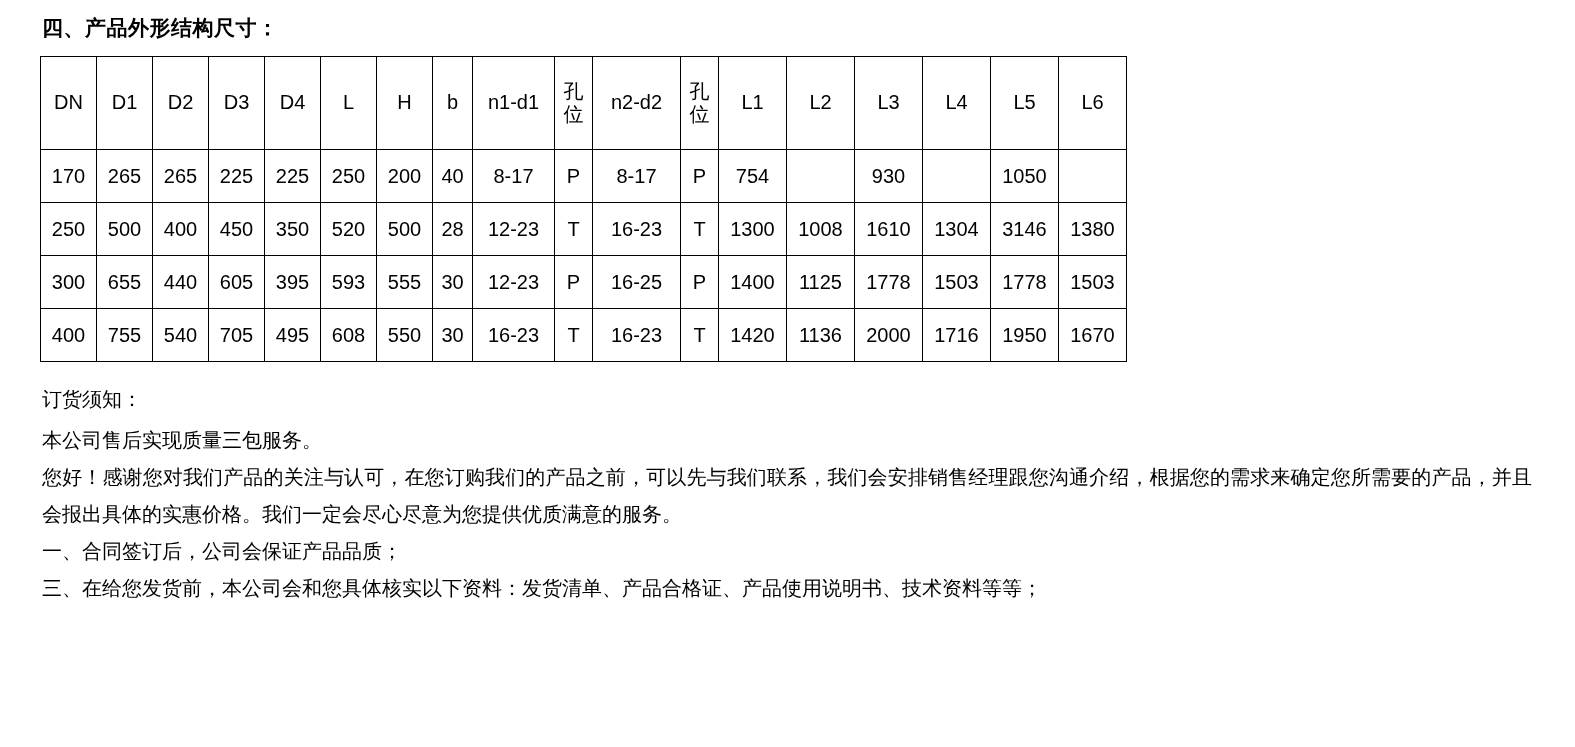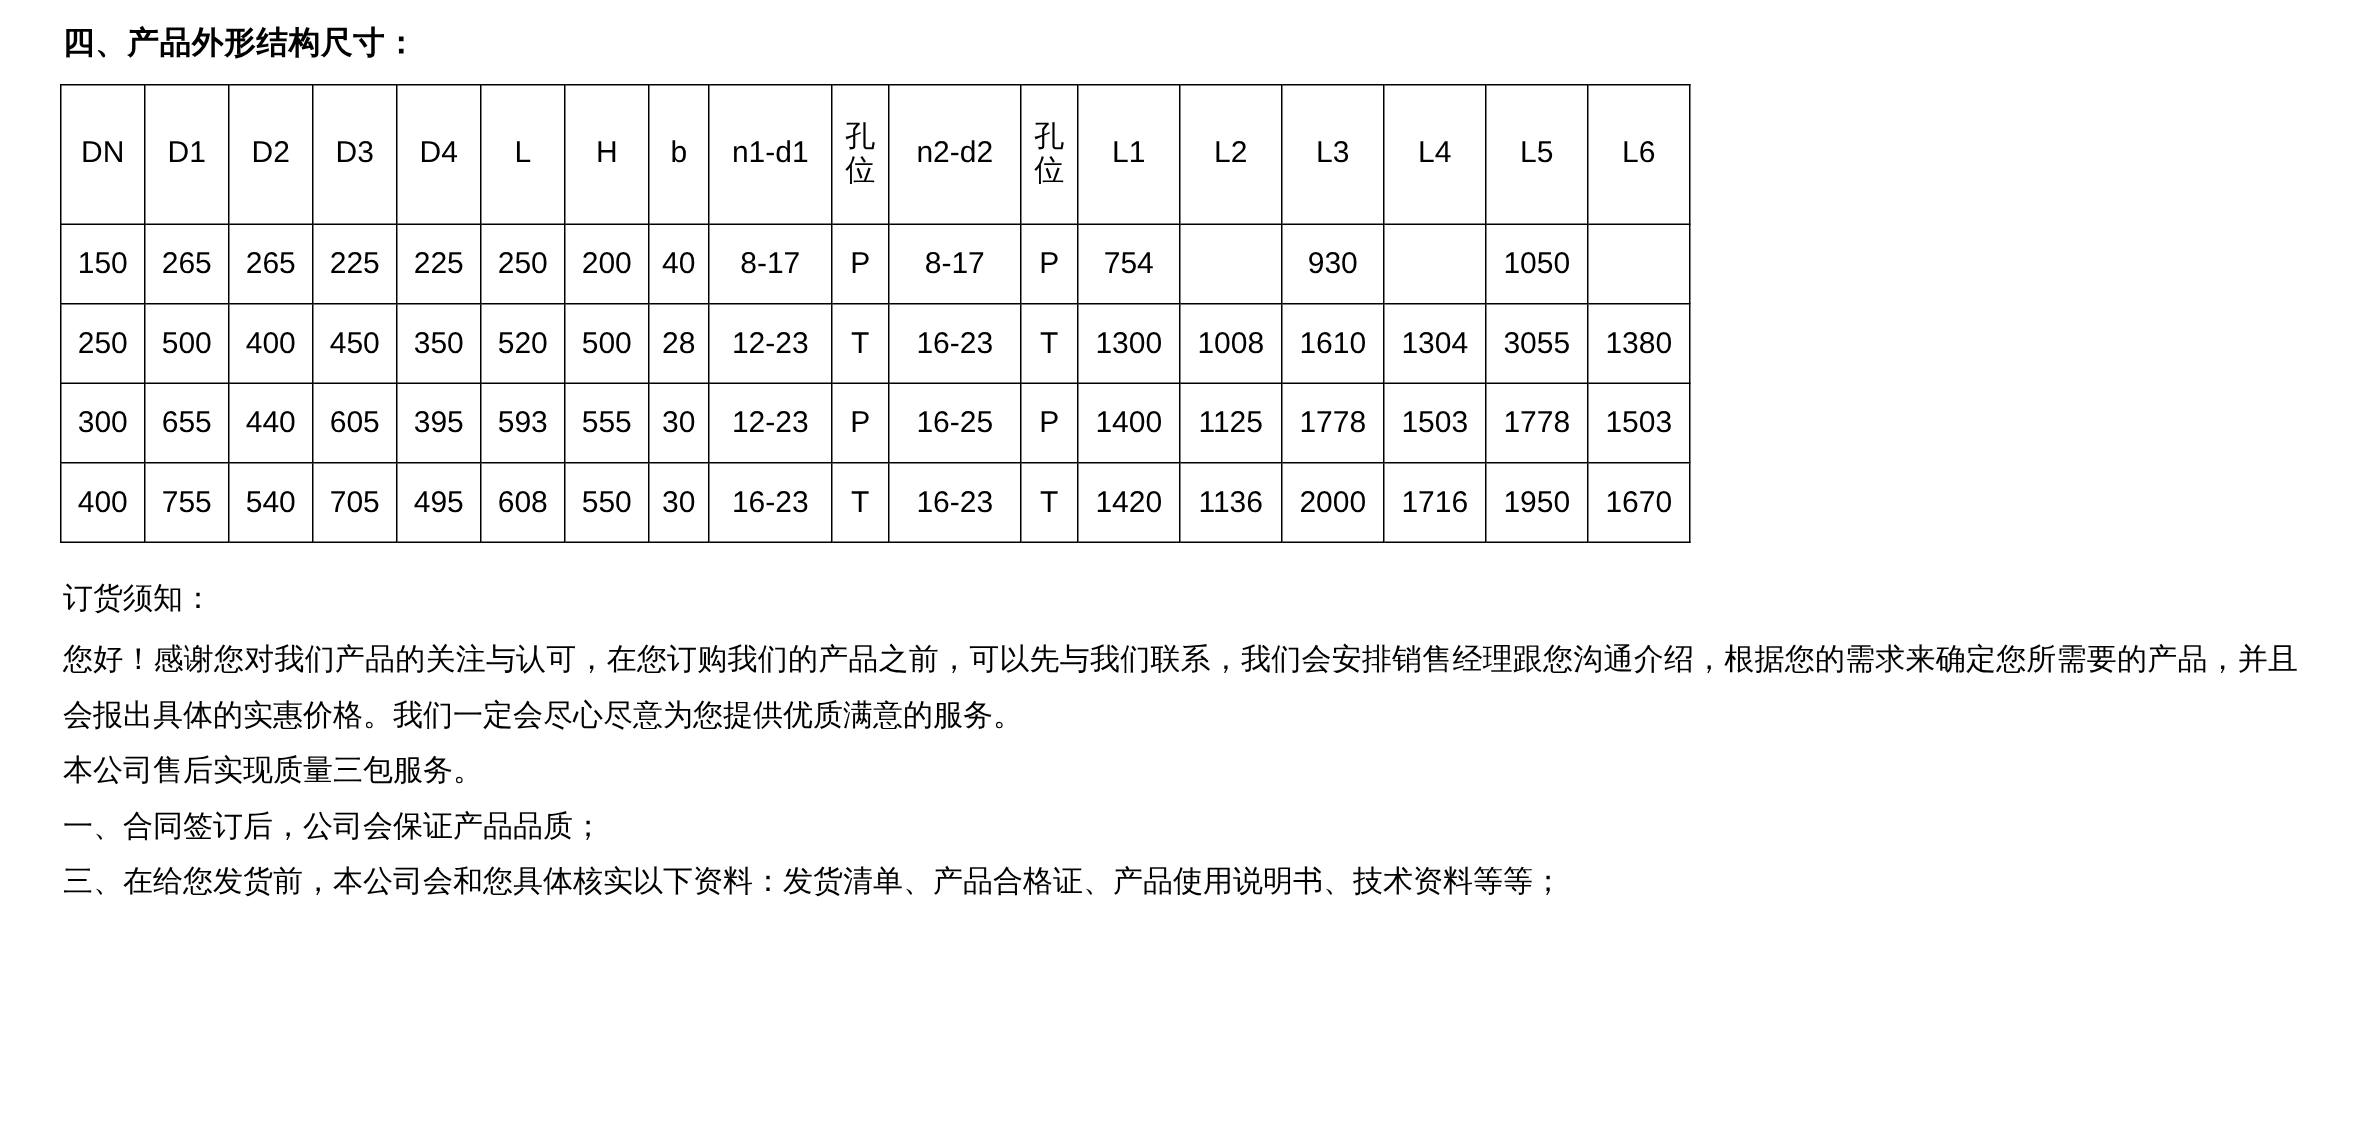--- a/index.html
+++ b/index.html
@@ -115,21 +115,21 @@
         <td><span>L1</span></td>
         <td><span>L2</span></td>
         <td><span>L3</span></td>
         <td><span>L4</span></td>
         <td><span>L5</span></td>
         <td><span>L6</span></td>
       </tr>
     </thead>
     <tbody>
       <tr>
-        <td><span>150</span></td>
+        <td><span>170</span></td>
         <td><span>265</span></td>
         <td><span>265</span></td>
         <td><span>225</span></td>
         <td><span>225</span></td>
         <td><span>250</span></td>
         <td><span>200</span></td>
         <td><span>40</span></td>
         <td><span>8-17</span></td>
         <td><span>P</span></td>
         <td><span>8-17</span></td>
@@ -151,21 +151,21 @@
         <td><span>500</span></td>
         <td><span>28</span></td>
         <td><span>12-23</span></td>
         <td><span>T</span></td>
         <td><span>16-23</span></td>
         <td><span>T</span></td>
         <td><span>1300</span></td>
         <td><span>1008</span></td>
         <td><span>1610</span></td>
         <td><span>1304</span></td>
-        <td><span>3055</span></td>
+        <td><span>3146</span></td>
         <td><span>1380</span></td>
       </tr>
       <tr>
         <td><span>300</span></td>
         <td><span>655</span></td>
         <td><span>440</span></td>
         <td><span>605</span></td>
         <td><span>395</span></td>
         <td><span>593</span></td>
         <td><span>555</span></td>
@@ -199,19 +199,19 @@
         <td><span>2000</span></td>
         <td><span>1716</span></td>
         <td><span>1950</span></td>
         <td><span>1670</span></td>
       </tr>
     </tbody>
   </table>
 
   <div class="notes">
     <div class="notes-title">订货须知：</div>
+    <p class="note-p">本公司售后实现质量三包服务。</p>
     <p class="note-p indent-body">您好！感谢您对我们产品的关注与认可，在您订购我们的产品之前，可以先与我们联系，我们会安排销售经理跟您沟通介绍，根据您的需求来确定您所需要的产品，并且会报出具体的实惠价格。我们一定会尽心尽意为您提供优质满意的服务。</p>
-    <p class="note-p">本公司售后实现质量三包服务。</p>
     <p class="note-p">一、合同签订后，公司会保证产品品质；</p>
     <p class="note-p">三、在给您发货前，本公司会和您具体核实以下资料：发货清单、产品合格证、产品使用说明书、技术资料等等；</p>
   </div>
 
 </div>
 
 </body></html>

